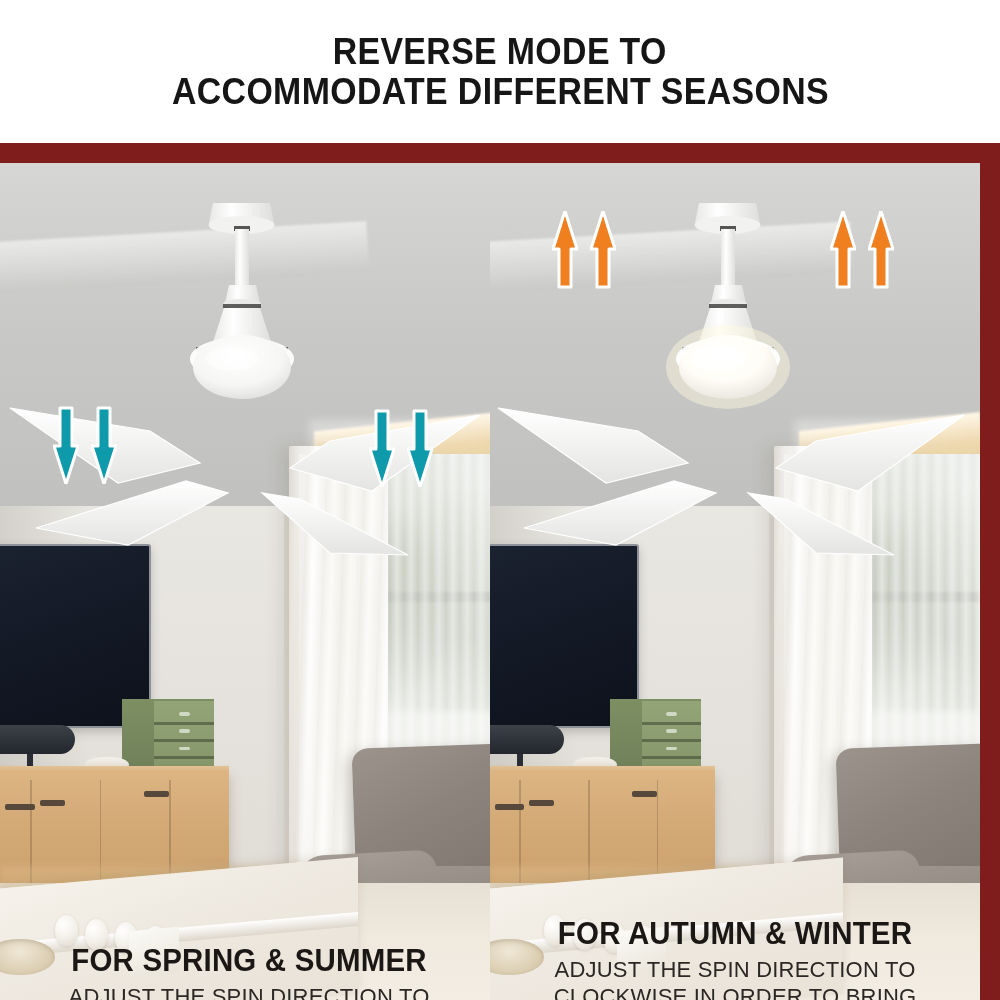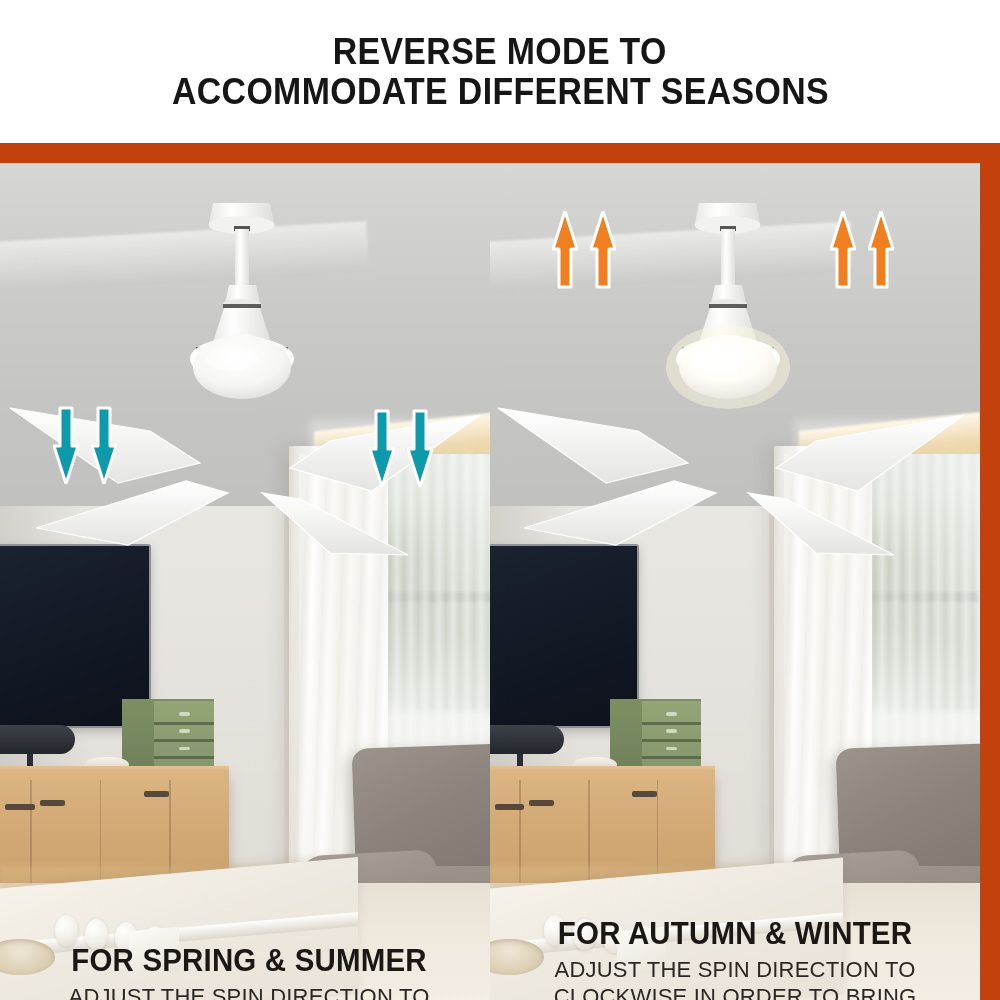--- a/index.html
+++ b/index.html
@@ -1,20 +1,20 @@
 <!DOCTYPE html>
 <html><head>
 <meta charset="utf-8">
 <style>
   html,body{margin:0;padding:0;}
   body{
     width:1000px;height:1000px;background:#ffffff;overflow:hidden;
     font-family:"Liberation Sans","DejaVu Sans",sans-serif;
   }
-  #page{position:relative;width:1000px;height:1000px;background:#c2410c;}
+  #page{position:relative;width:1000px;height:1000px;background:#7f1d1d;}
 
   
   .title-block{
     position:absolute;left:0;top:0;width:1000px;height:143px;
     display:flex;flex-direction:column;align-items:center;justify-content:center;
     background:#ffffff;
   }
   .title-line{
     color:#161616;font-weight:700;font-size:36px;line-height:40px;
     letter-spacing:.4px;text-align:center;white-space:nowrap;

